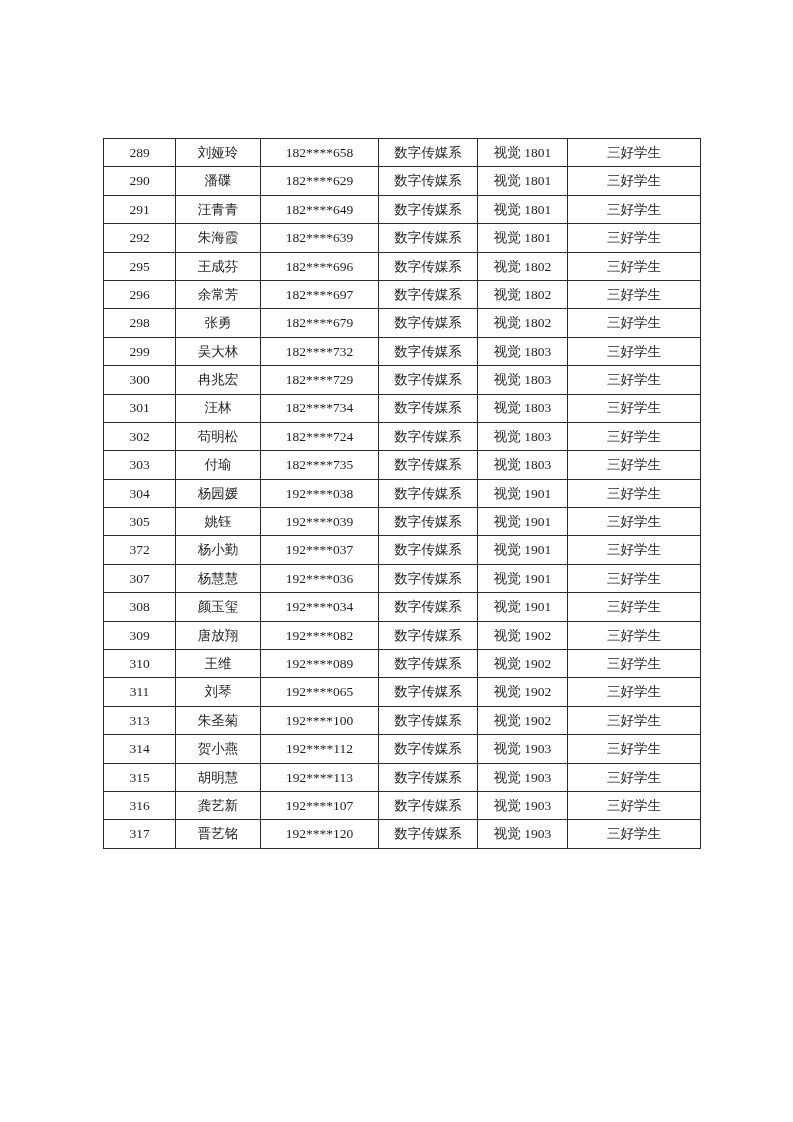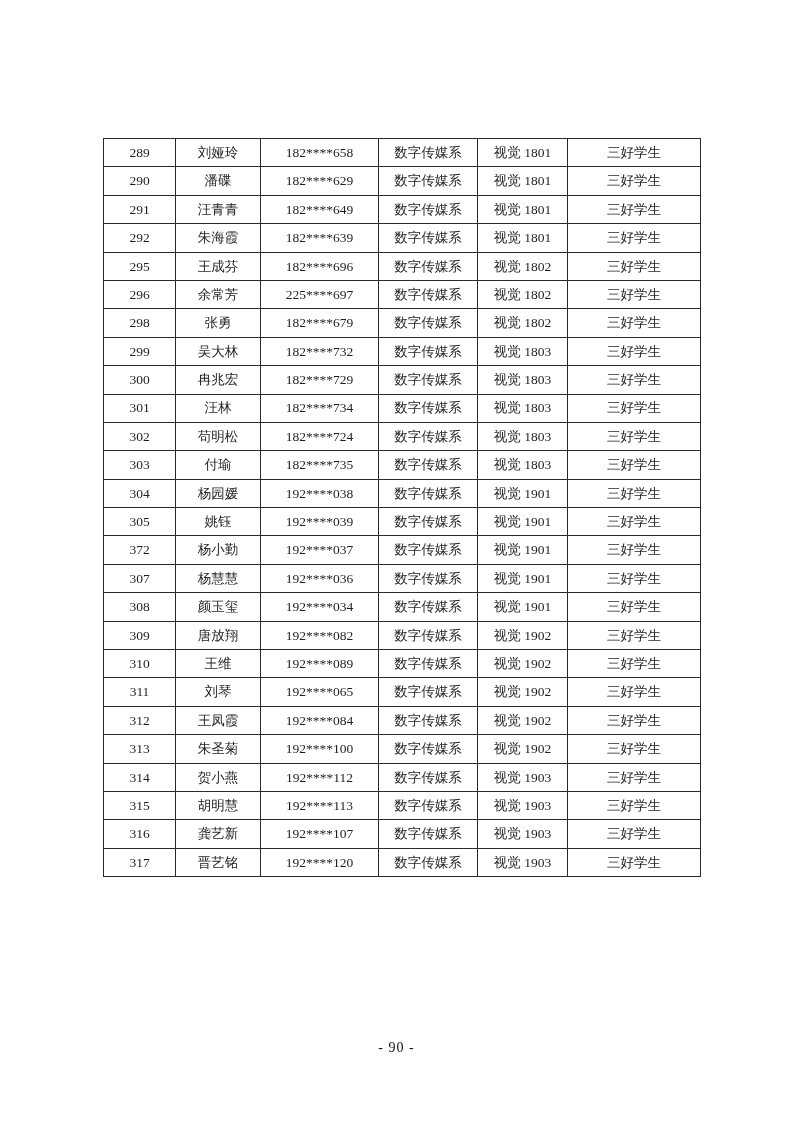--- a/index.html
+++ b/index.html
@@ -3,21 +3,21 @@
 <meta charset="utf-8">
 <style>
   html, body {
     margin: 0;
     padding: 0;
     background: #ffffff;
   }
   .page {
     position: relative;
     width: 793px;
-    height: 1122px;
+    height: 877px;
     background: #ffffff;
     font-family: "Liberation Serif", "DejaVu Serif", serif;
     color: #1a1a1a;
     overflow: hidden;
   }
   .award-table {
     position: absolute;
     left: 103px;
     top: 138px;
     width: 597px;
@@ -104,21 +104,21 @@
           <td>295</td>
           <td>王成芬</td>
           <td>182****696</td>
           <td>数字传媒系</td>
           <td>视觉 1802</td>
           <td>三好学生</td>
         </tr>
         <tr>
           <td>296</td>
           <td>余常芳</td>
-          <td>225****697</td>
+          <td>182****697</td>
           <td>数字传媒系</td>
           <td>视觉 1802</td>
           <td>三好学生</td>
         </tr>
         <tr>
           <td>298</td>
           <td>张勇</td>
           <td>182****679</td>
           <td>数字传媒系</td>
           <td>视觉 1802</td>
@@ -222,28 +222,20 @@
         </tr>
         <tr>
           <td>311</td>
           <td>刘琴</td>
           <td>192****065</td>
           <td>数字传媒系</td>
           <td>视觉 1902</td>
           <td>三好学生</td>
         </tr>
         <tr>
-          <td>312</td>
-          <td>王凤霞</td>
-          <td>192****084</td>
-          <td>数字传媒系</td>
-          <td>视觉 1902</td>
-          <td>三好学生</td>
-        </tr>
-        <tr>
           <td>313</td>
           <td>朱圣菊</td>
           <td>192****100</td>
           <td>数字传媒系</td>
           <td>视觉 1902</td>
           <td>三好学生</td>
         </tr>
         <tr>
           <td>314</td>
           <td>贺小燕</td>

